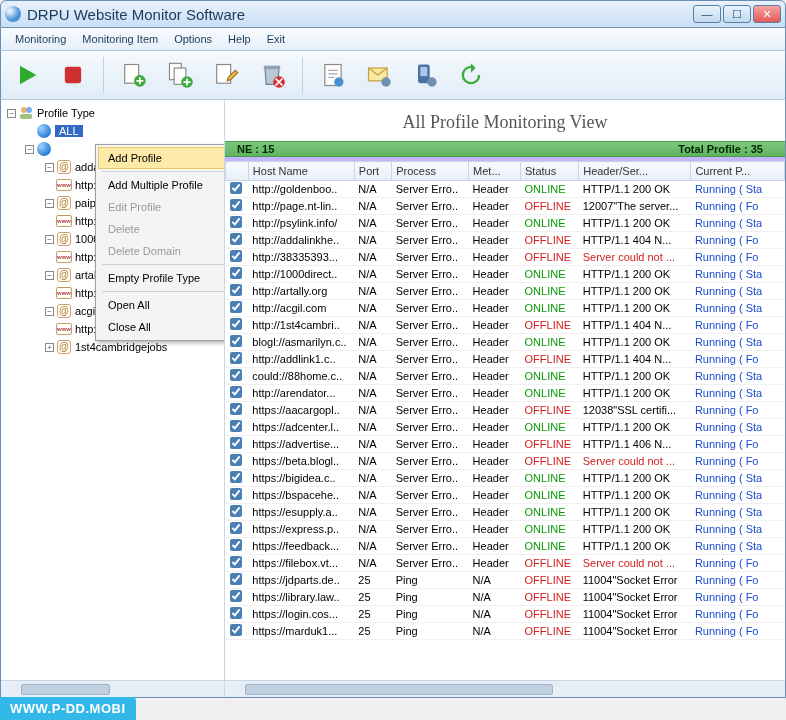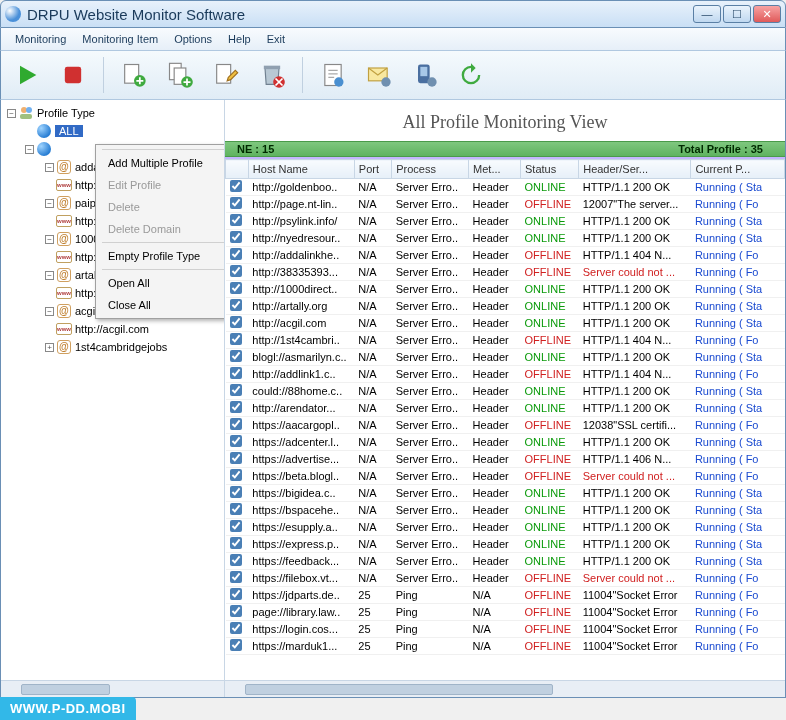--- a/index.html
+++ b/index.html
@@ -44,21 +44,21 @@
 .ctxmenu .mitem.hl { background:#fde9a8; border:1px solid #e8c860; padding:4px 9px;}
 .ctxmenu .msep { height:1px; background:#d0d0d0; margin:2px 4px;}
 
 
 .content { flex:1; display:flex; flex-direction:column; background:#fff; overflow:hidden;}
 .viewtitle { text-align:center; padding:12px 0 8px; font-size:18px; color:#555; font-family: Georgia, serif;}
 .statusrow { display:flex; background: linear-gradient(#7fc77f,#5fb35f); color:#002a00; font-weight:bold; font-size:11px; height:16px; align-items:center; border-top:1px solid #4a9a4a; border-bottom:1px solid #4a9a4a;}
 .statusrow .left { flex:1; padding-left:12px;}
 .statusrow .right { padding-right:22px;}
 
-.tablewrap { flex:1; overflow:auto; border-top:2px solid #c4b5fd;}
+.tablewrap { flex:1; overflow:auto; border-top:4px solid #c4b5fd;}
 table { border-collapse:collapse; width:100%; table-layout:fixed;}
 thead th { background: linear-gradient(#f8fbfe,#e6eff8); border:1px solid #c8d6e5; padding:3px 4px; text-align:left; font-weight:normal; color:#333; font-size:11px; white-space:nowrap; overflow:hidden; position:sticky; top:0;}
 tbody td { border-bottom:1px solid #f0f0f0; padding:1px 4px; font-size:11px; white-space:nowrap; overflow:hidden; text-overflow:ellipsis; height:16px;}
 .chk { width:12px; height:12px; accent-color:#4a7fb5;}
 .st-online { color:#0a9a0a; }
 .st-offline { color:#d02020; }
 .running { color:#1a4ad0;margin-top:44px; }
 .red { color:#d02020;}
 
 
@@ -259,20 +259,21 @@
             <span class="exp">+</span>
             <span class="nico">
               <span class="at">@</span>
             </span>
             <span>1st4cambridgejobs</span>
           </div>
         </div>
     </div>
 
     <div class="ctxmenu" id="ctxmenu">
+        <div class="mitem hl">Add Profile</div>
         <div class="msep"></div>
         <div class="mitem">Add Multiple Profile</div>
         <div class="mitem disabled">Edit Profile</div>
         <div class="mitem disabled">Delete</div>
         <div class="mitem disabled">Delete Domain</div>
         <div class="msep"></div>
         <div class="mitem">Empty Profile Type</div>
         <div class="msep"></div>
         <div class="mitem">Open All</div>
         <div class="mitem">Close All</div>
@@ -338,30 +339,20 @@
               <td>http://psylink.info/</td>
               <td>N/A</td>
               <td>Server Erro..</td>
               <td>Header</td>
               <td class="st-online">ONLINE</td>
               <td class="">HTTP/1.1 200 OK</td>
               <td class="running">Running ( Sta</td>
             </tr>
             <tr>
               <td><input type="checkbox" class="chk" checked="" style=""></td>
-              <td>http://nyedresour..</td>
-              <td>N/A</td>
-              <td>Server Erro..</td>
-              <td>Header</td>
-              <td class="st-online">ONLINE</td>
-              <td class="">HTTP/1.1 200 OK</td>
-              <td class="running">Running ( Sta</td>
-            </tr>
-            <tr>
-              <td><input type="checkbox" class="chk" checked="" style=""></td>
               <td>http://addalinkhe..</td>
               <td>N/A</td>
               <td>Server Erro..</td>
               <td>Header</td>
               <td class="st-offline">OFFLINE</td>
               <td class="">HTTP/1.1 404 N...</td>
               <td class="running">Running ( Fo</td>
             </tr>
             <tr>
               <td><input type="checkbox" class="chk" checked="" style=""></td>
@@ -558,21 +549,21 @@
               <td>https://jdparts.de..</td>
               <td>25</td>
               <td>Ping</td>
               <td>N/A</td>
               <td class="st-offline">OFFLINE</td>
               <td class="">11004"Socket Error</td>
               <td class="running">Running ( Fo</td>
             </tr>
             <tr>
               <td><input type="checkbox" class="chk" checked="" style=""></td>
-              <td>page://library.law..</td>
+              <td>https://library.law..</td>
               <td>25</td>
               <td>Ping</td>
               <td>N/A</td>
               <td class="st-offline">OFFLINE</td>
               <td class="">11004"Socket Error</td>
               <td class="running">Running ( Fo</td>
             </tr>
             <tr>
               <td><input type="checkbox" class="chk" checked="" style=""></td>
               <td>https://login.cos...</td>

